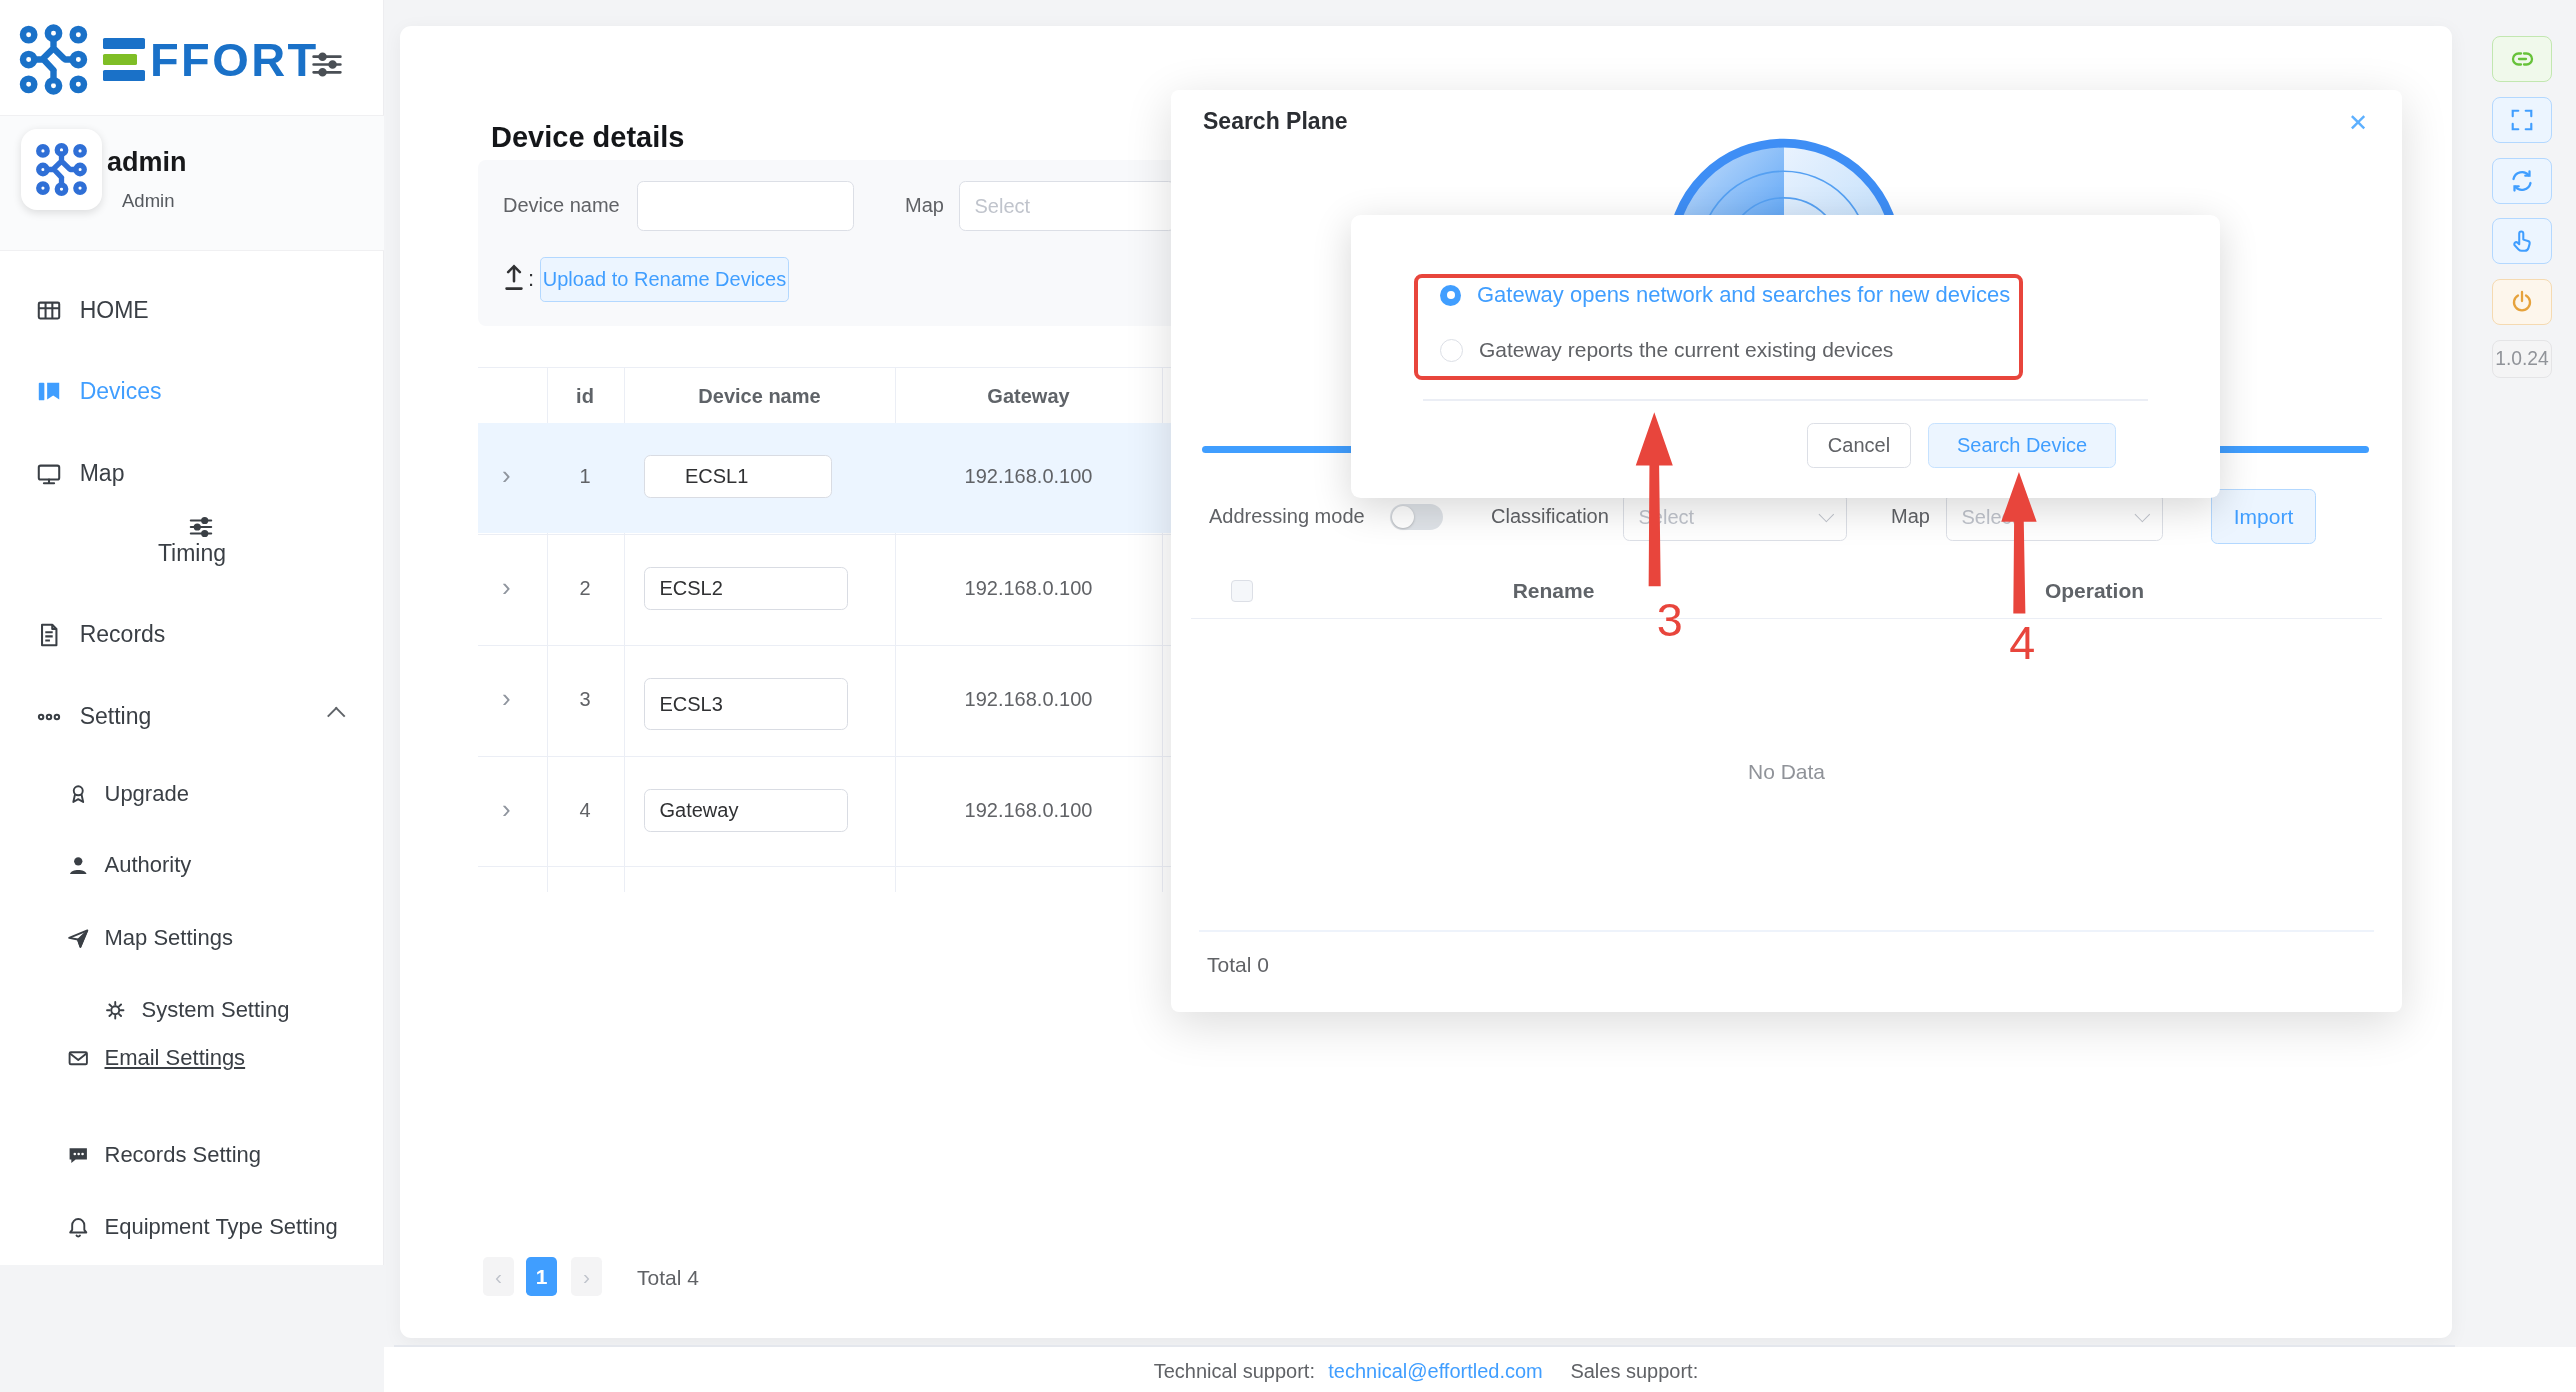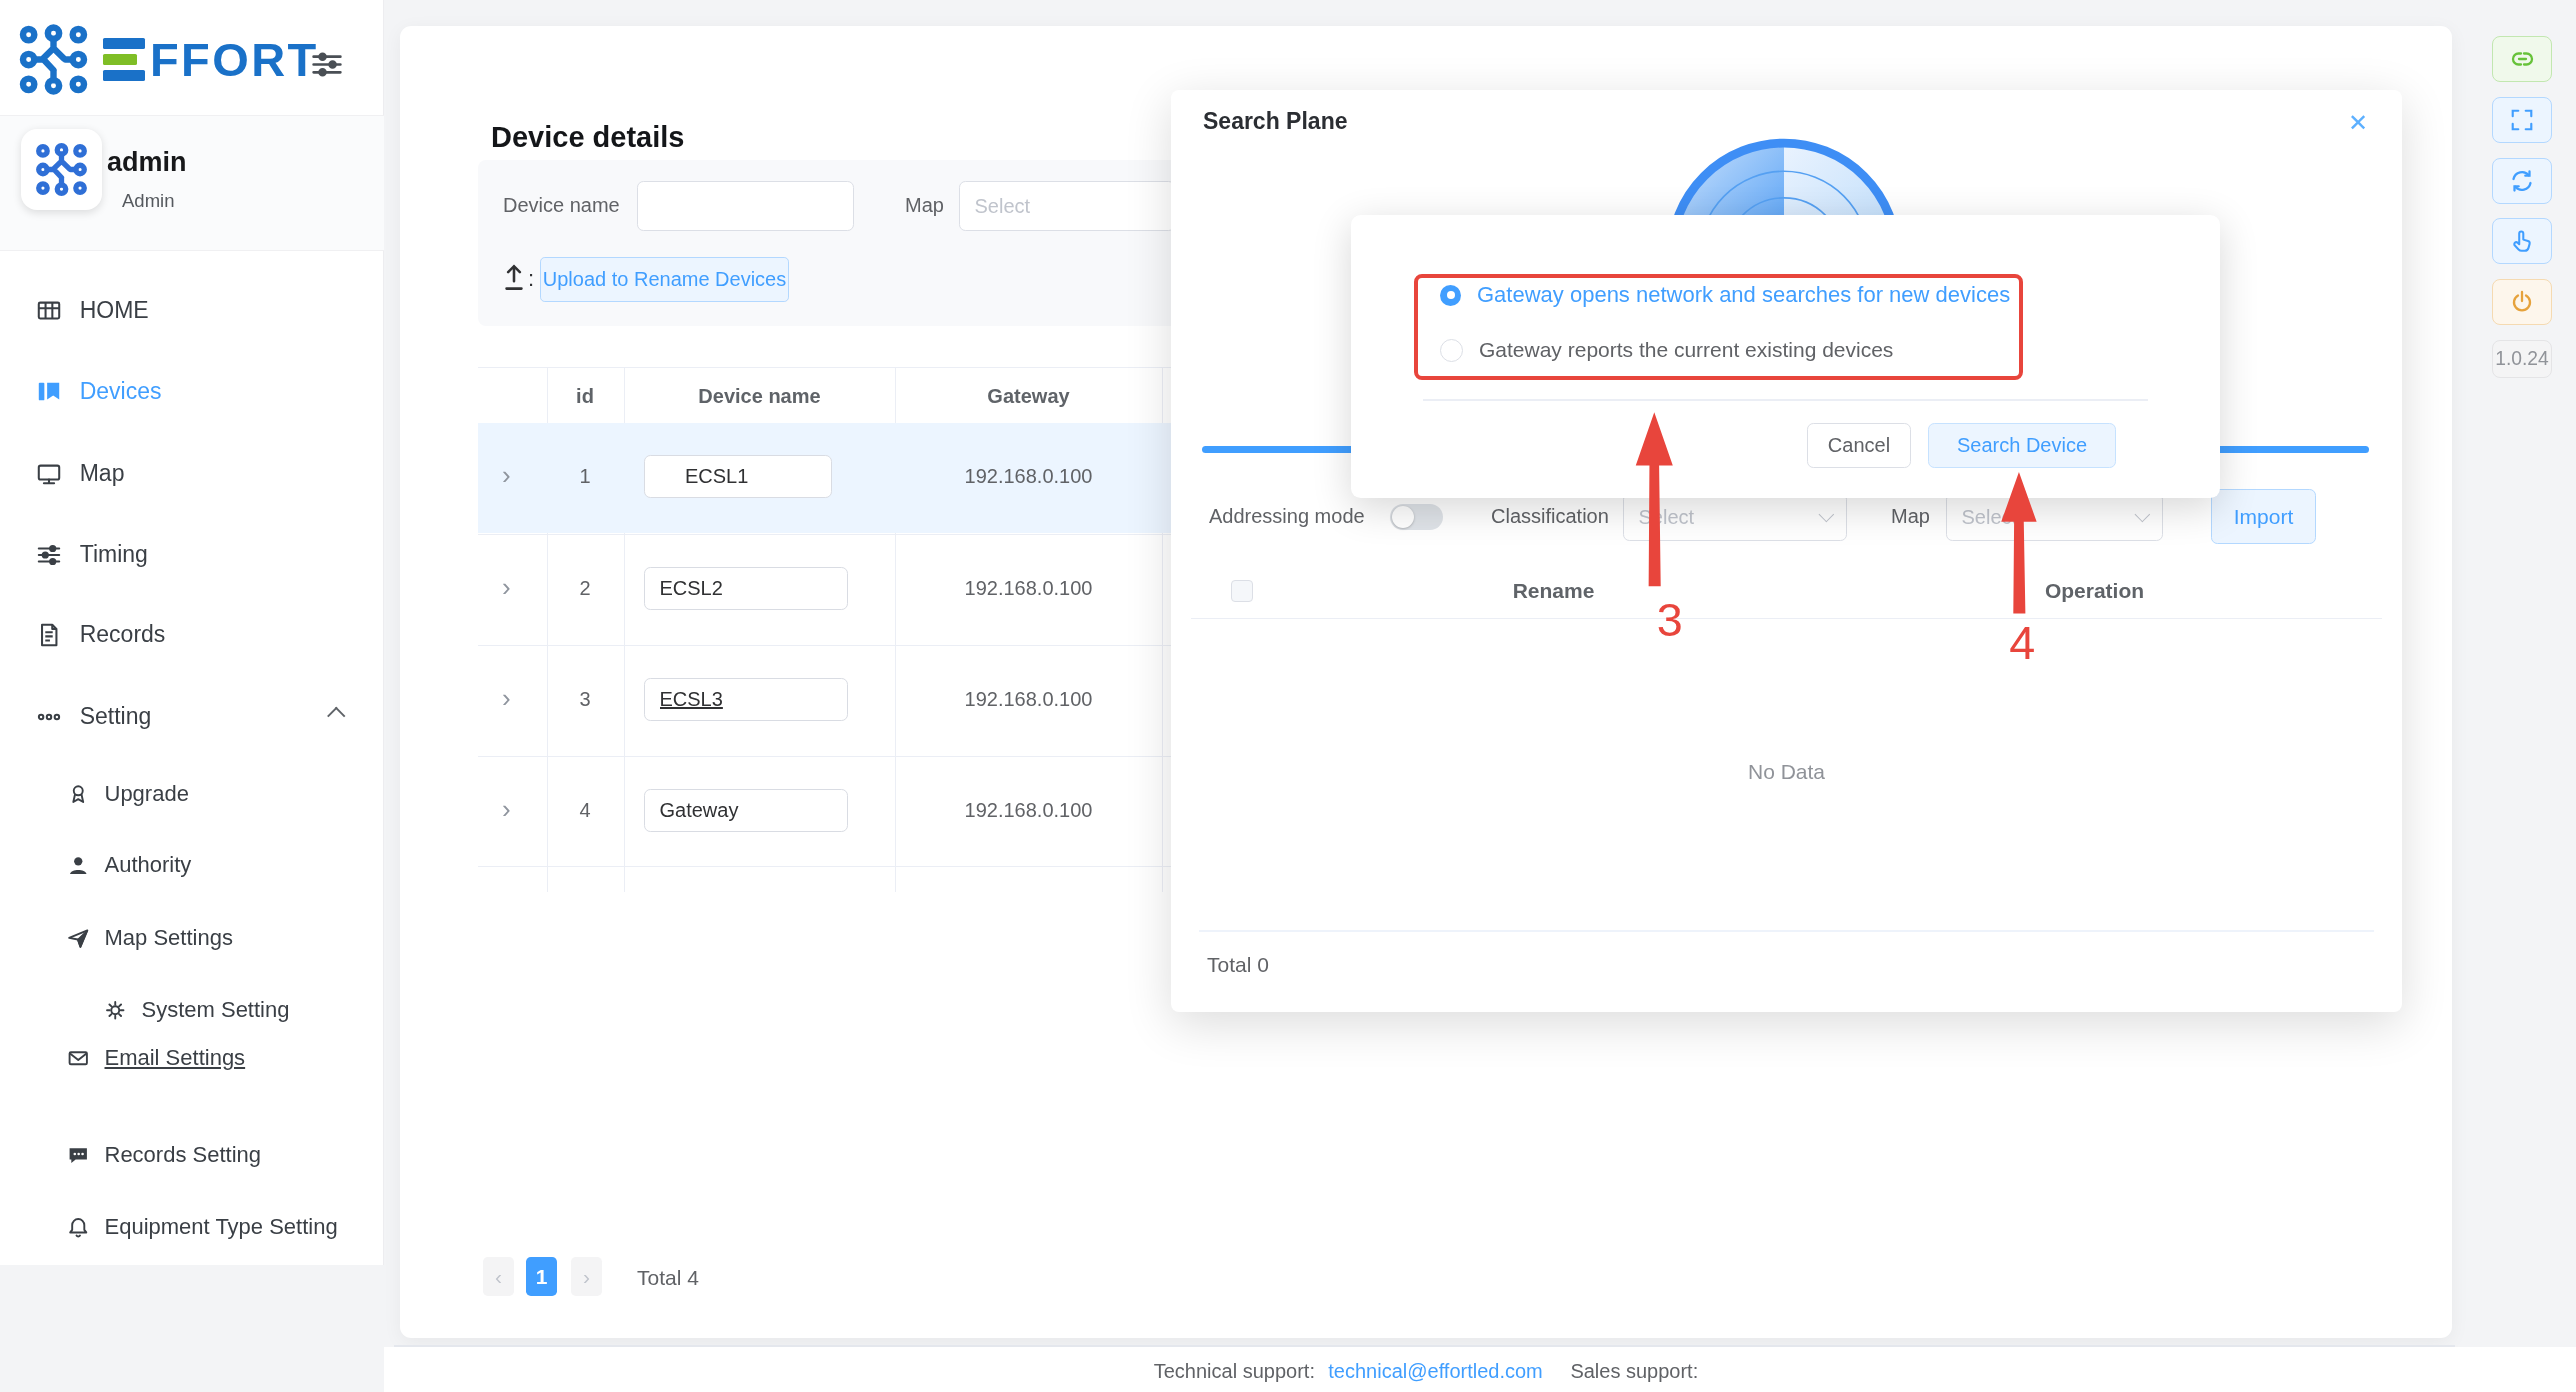--- a/index.html
+++ b/index.html
@@ -123,21 +123,21 @@
     </div>
     <div class="nav-item abs" style="left:0;top:433px;width:384px;">
       <span class="nicon">
         <svg width="26" height="26" viewBox="0 0 28 28" fill="none" stroke="#3a3f45" stroke-width="2.2" stroke-linecap="round">
             <rect x="3" y="5" width="22" height="15" rx="2"></rect>
             <path d="M14 20v4M8.5 24h11"></path>
           </svg>
       </span>
       <span>Map</span>
     </div>
-    <div class="nav-item abs" style="left:0;top:514px;width:384px;">
+    <div class="nav-item abs" style="left:0;top:514px;width:384px;flex-direction:column;">
       <span class="nicon">
         <svg width="26" height="26" viewBox="0 0 28 28" fill="#3a3f45" stroke="#3a3f45" stroke-width="2.2" stroke-linecap="round">
             <path d="M3 7h22M3 14h22M3 21h22" fill="none"></path>
             <circle cx="18" cy="7" r="2.8"></circle>
             <circle cx="10" cy="14" r="2.8"></circle>
             <circle cx="18" cy="21" r="2.8"></circle>
           </svg>
       </span>
       <span>Timing</span>
     </div>
@@ -271,21 +271,21 @@
       <div class="abs" style="left:0;top:167px;width:100%;height:111px;border-top:0.8px solid #ebeef5;">
         <span class="abs" style="left:24px;top:37px;font-size:26px;color:#8f959e;">›</span>
         <span class="abs" style="left:69px;top:42px;width:76px;text-align:center;font-size:20px;color:#606266;">2</span>
         <input class="cellname-input abs" style="left: 166px; top: 32px; width: 204px; height: 43px;" value="ECSL2">
         <span class="abs" style="left:417px;top:42px;width:267px;text-align:center;font-size:20px;color:#606266;">192.168.0.100</span>
       </div>
 
       <div class="abs" style="left:0;top:278px;width:100%;height:111px;border-top:0.8px solid #ebeef5;">
         <span class="abs" style="left:24px;top:37px;font-size:26px;color:#8f959e;">›</span>
         <span class="abs" style="left:69px;top:42px;width:76px;text-align:center;font-size:20px;color:#606266;">3</span>
-        <input class="cellname-input abs" style="left: 166px; top: 32px; width: 204px; height: 43px; text-decoration: underline;" value="ECSL3">
+        <input class="cellname-input abs" style="left: 166px; top: 32px; width: 204px; height: 52px;" value="ECSL3">
         <span class="abs" style="left:417px;top:42px;width:267px;text-align:center;font-size:20px;color:#606266;">192.168.0.100</span>
       </div>
 
       <div class="abs" style="left:0;top:389px;width:100%;height:111px;border-top:0.8px solid #ebeef5;border-bottom:0.8px solid #ebeef5;">
         <span class="abs" style="left:24px;top:37px;font-size:26px;color:#8f959e;">›</span>
         <span class="abs" style="left:69px;top:42px;width:76px;text-align:center;font-size:20px;color:#606266;">4</span>
         <input class="cellname-input abs" style="left: 166px; top: 32px; width: 204px; height: 43px;" value="Gateway">
         <span class="abs" style="left:417px;top:42px;width:267px;text-align:center;font-size:20px;color:#606266;">192.168.0.100</span>
       </div>
     </div>

